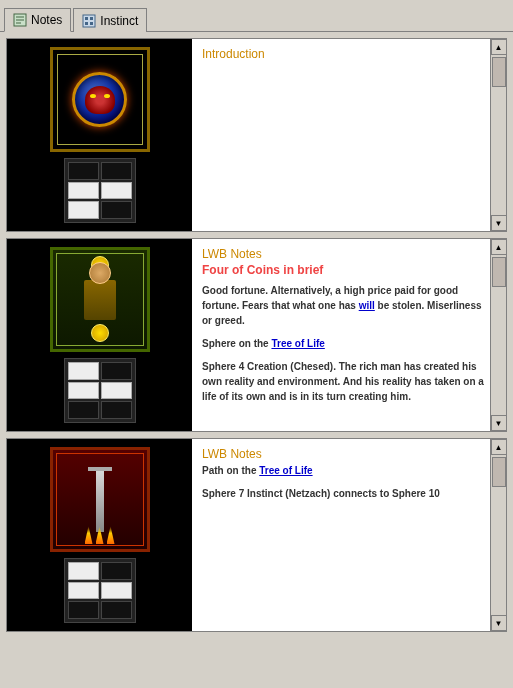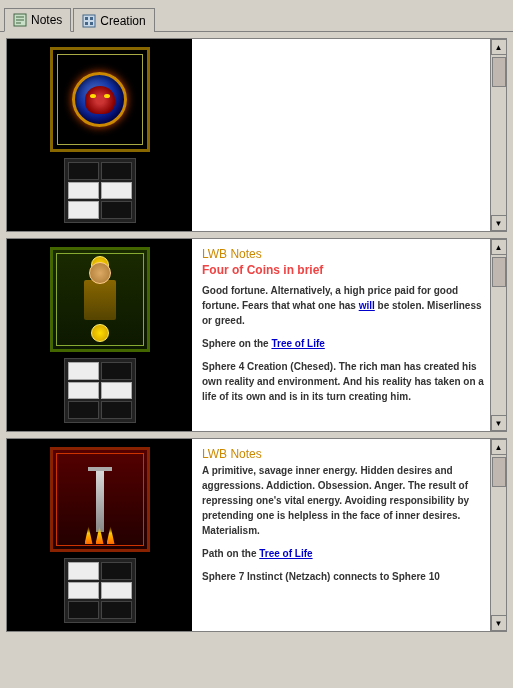--- a/index.html
+++ b/index.html
@@ -345,21 +345,21 @@
     <span>Notes</span>
   </div>
   <div class="tab">
     <svg class="tab-icon" viewBox="0 0 14 14">
       <rect x="1" y="1" width="12" height="12" fill="#c8d8e8" stroke="#446688" stroke-width="1"></rect>
       <rect x="3" y="3" width="3" height="3" fill="#446688"></rect>
       <rect x="8" y="3" width="3" height="3" fill="#446688"></rect>
       <rect x="3" y="8" width="3" height="3" fill="#446688"></rect>
       <rect x="8" y="8" width="3" height="3" fill="#446688"></rect>
     </svg>
-    <span>Creation</span>
+    <span>Instinct</span>
   </div>
 </div>
 
 <div class="main-content">
 
   <div class="card-row intro">
     <div class="card-images">
 
       <div class="oracle-bg">
         <div class="oracle-circle">
@@ -370,20 +370,23 @@
       <div class="grid-layout">
         <div class="grid-cell"></div>
         <div class="grid-cell"></div>
         <div class="grid-cell on"></div>
         <div class="grid-cell on"></div>
         <div class="grid-cell on"></div>
         <div class="grid-cell"></div>
       </div>
     </div>
     <div class="card-text">
+      <div class="scroll-container">
+        <div class="section-title">Introduction</div>
+      </div>
       <div class="scrollbar-track">
         <div class="scroll-btn">▲</div>
         <div class="scroll-thumb"></div>
         <div class="scroll-btn" style="position:absolute;bottom:0;">▼</div>
       </div>
     </div>
   </div>
 
   <div class="card-row">
     <div class="card-images">
@@ -446,23 +449,20 @@
         <div class="grid-cell on"></div>
         <div class="grid-cell on"></div>
         <div class="grid-cell"></div>
         <div class="grid-cell"></div>
       </div>
     </div>
     <div class="card-text">
       <div class="scroll-container">
         <div class="section-title">LWB Notes</div>
         <div class="body-text">
-          A primitive, savage inner energy. Hidden desires and aggressions. Addiction. Obsession. Anger. The result of repressing one's vital energy. Avoiding responsibility by pretending one is helpless in the face of inner desires. Materialism.
-        </div>
-        <div class="body-text">
           Path on the <span class="link-text">Tree of Life</span>
         </div>
         <div class="body-text">
           Sphere 7 Instinct (Netzach) connects to Sphere 10
         </div>
       </div>
       <div class="scrollbar-track">
         <div class="scroll-btn">▲</div>
         <div class="scroll-thumb"></div>
         <div class="scroll-btn" style="position:absolute;bottom:0;">▼</div>

